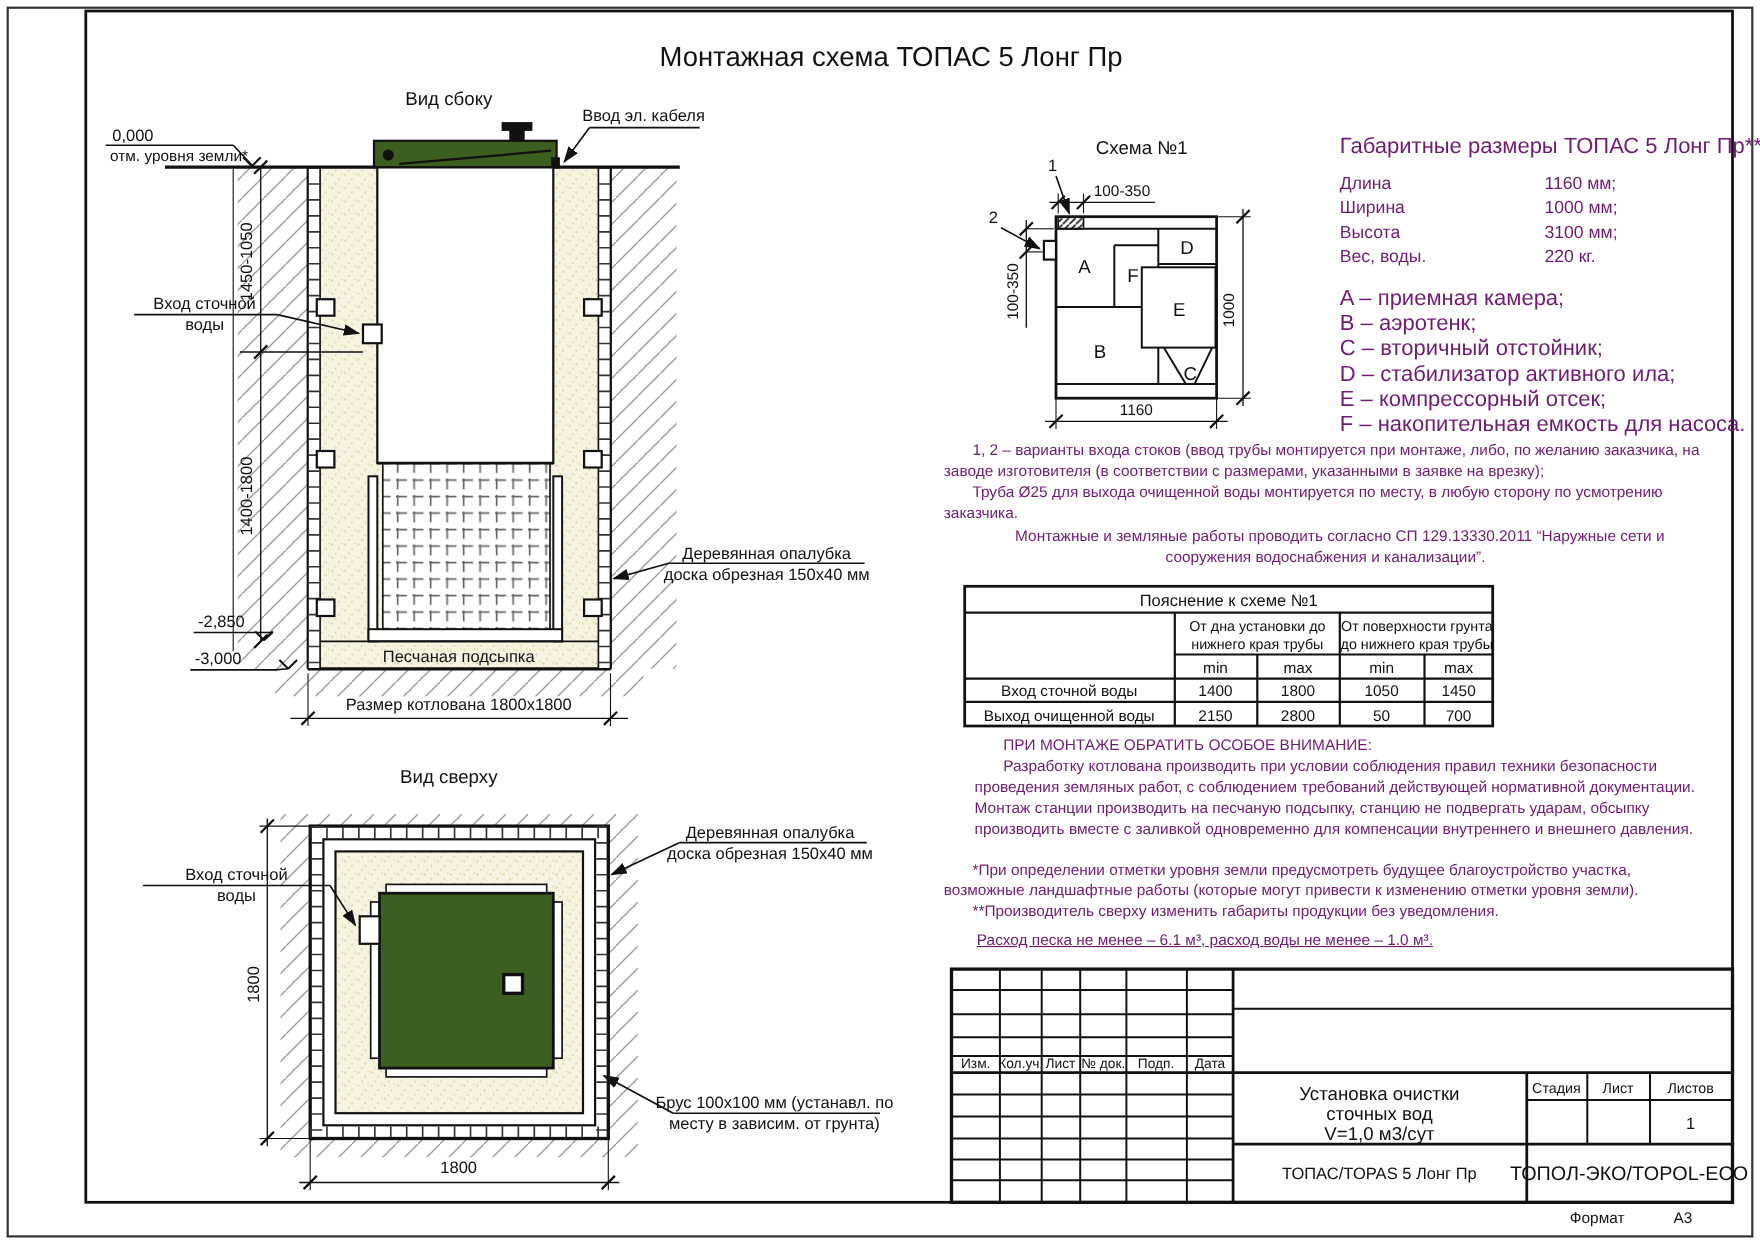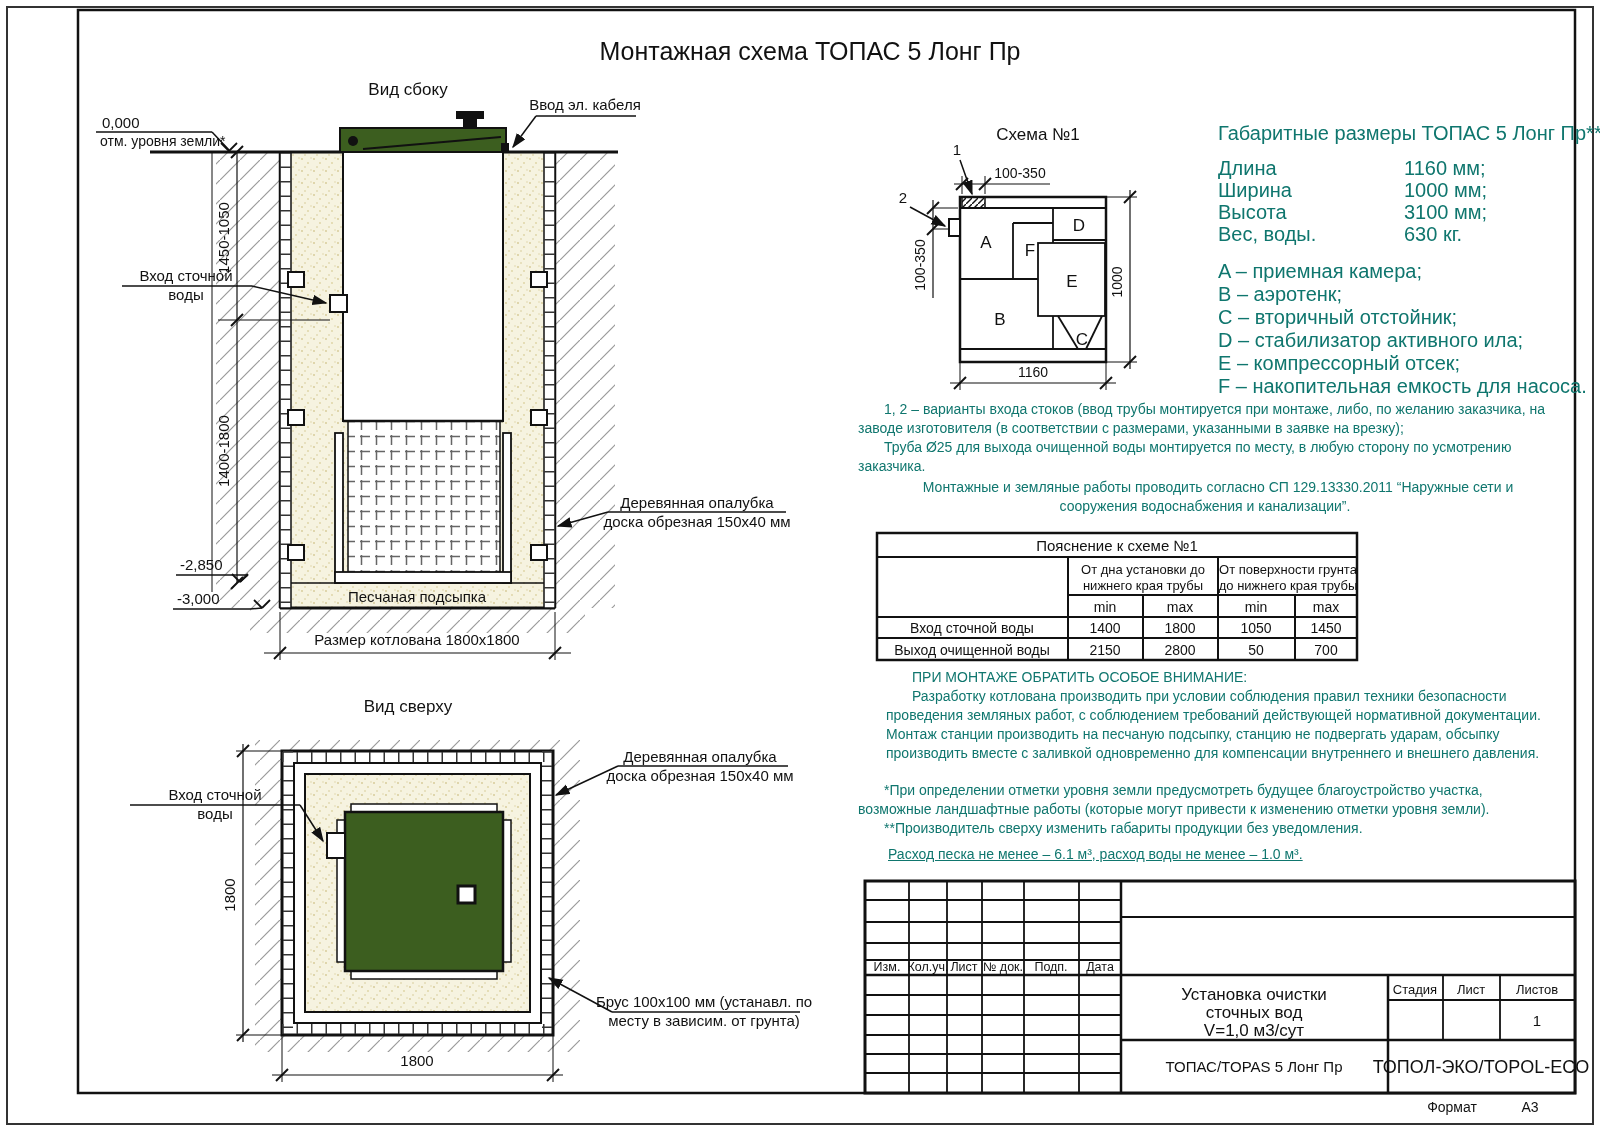--- a/index.html
+++ b/index.html
@@ -1,28 +1,28 @@
 <!DOCTYPE html>
 <html><head>
 <meta charset="utf-8">
 <style>
   html,body{margin:0;padding:0;background:#e8e8e8;}
   .page{position:relative;width:1600px;height:1131px;background:#ffffff;
-        font-family:"Liberation Sans",sans-serif;color:#0f766e;overflow:hidden;}
+        font-family:"Liberation Sans",sans-serif;color:#701a75;overflow:hidden;}
   svg{position:absolute;left:0;top:0;}
   svg text{font-family:"Liberation Sans",sans-serif;fill:#111;}
   .t25{font-size:25px;} .t17{font-size:17px;}
   .t15{font-size:15px;} .t14{font-size:14px;} .t13{font-size:13px;}
   .t12{font-size:12.5px;} .t18{font-size:18px;}
   .mid{text-anchor:middle;} .st{text-anchor:start;}
   .ov{position:absolute;line-height:19px;font-size:14px;}
   .ov p{margin:0 0 0 0;text-indent:26px;}
   .ov p + p{margin-top:0;}
   .spec-head{font-size:20px;margin-bottom:14px;white-space:nowrap;}
-  .spec-row{font-size:20px;line-height:22px;white-space:nowrap;}
+  .spec-row{font-size:16px;line-height:22px;white-space:nowrap;}
   .spec-row .sl{display:inline-block;width:186px;}
   .legend{margin-top:15px;}
   .legend div{font-size:20px;line-height:23px;white-space:nowrap;}
   .uline{text-decoration:underline;white-space:nowrap;}
 </style>
 </head>
 <body>
 
 <div class="page">
 
@@ -401,21 +401,21 @@
     <text class="t14 mid" x="1452" y="1112">Формат</text>
     <text class="t14 mid" x="1530" y="1112">А3</text>
   </g>
 </svg>
 
 <div class="ov" style="left:1218px;top:124px;width:330px;">
   <div class="spec-head">Габаритные размеры ТОПАС 5 Лонг Пр**:</div>
   <div class="spec-row"><span class="sl">Длина</span><span>1160 мм;</span></div>
   <div class="spec-row"><span class="sl">Ширина</span><span>1000 мм;</span></div>
   <div class="spec-row"><span class="sl">Высота</span><span>3100 мм;</span></div>
-  <div class="spec-row"><span class="sl">Вес, воды.</span><span>630 кг.</span></div>
+  <div class="spec-row"><span class="sl">Вес, воды.</span><span>220 кг.</span></div>
   <div class="legend">
     <div>A – приемная камера;</div>
     <div>B – аэротенк;</div>
     <div>C – вторичный отстойник;</div>
     <div>D – стабилизатор активного ила;</div>
     <div>E – компрессорный отсек;</div>
     <div>F – накопительная емкость для насоса.</div>
   </div>
 </div>
 

